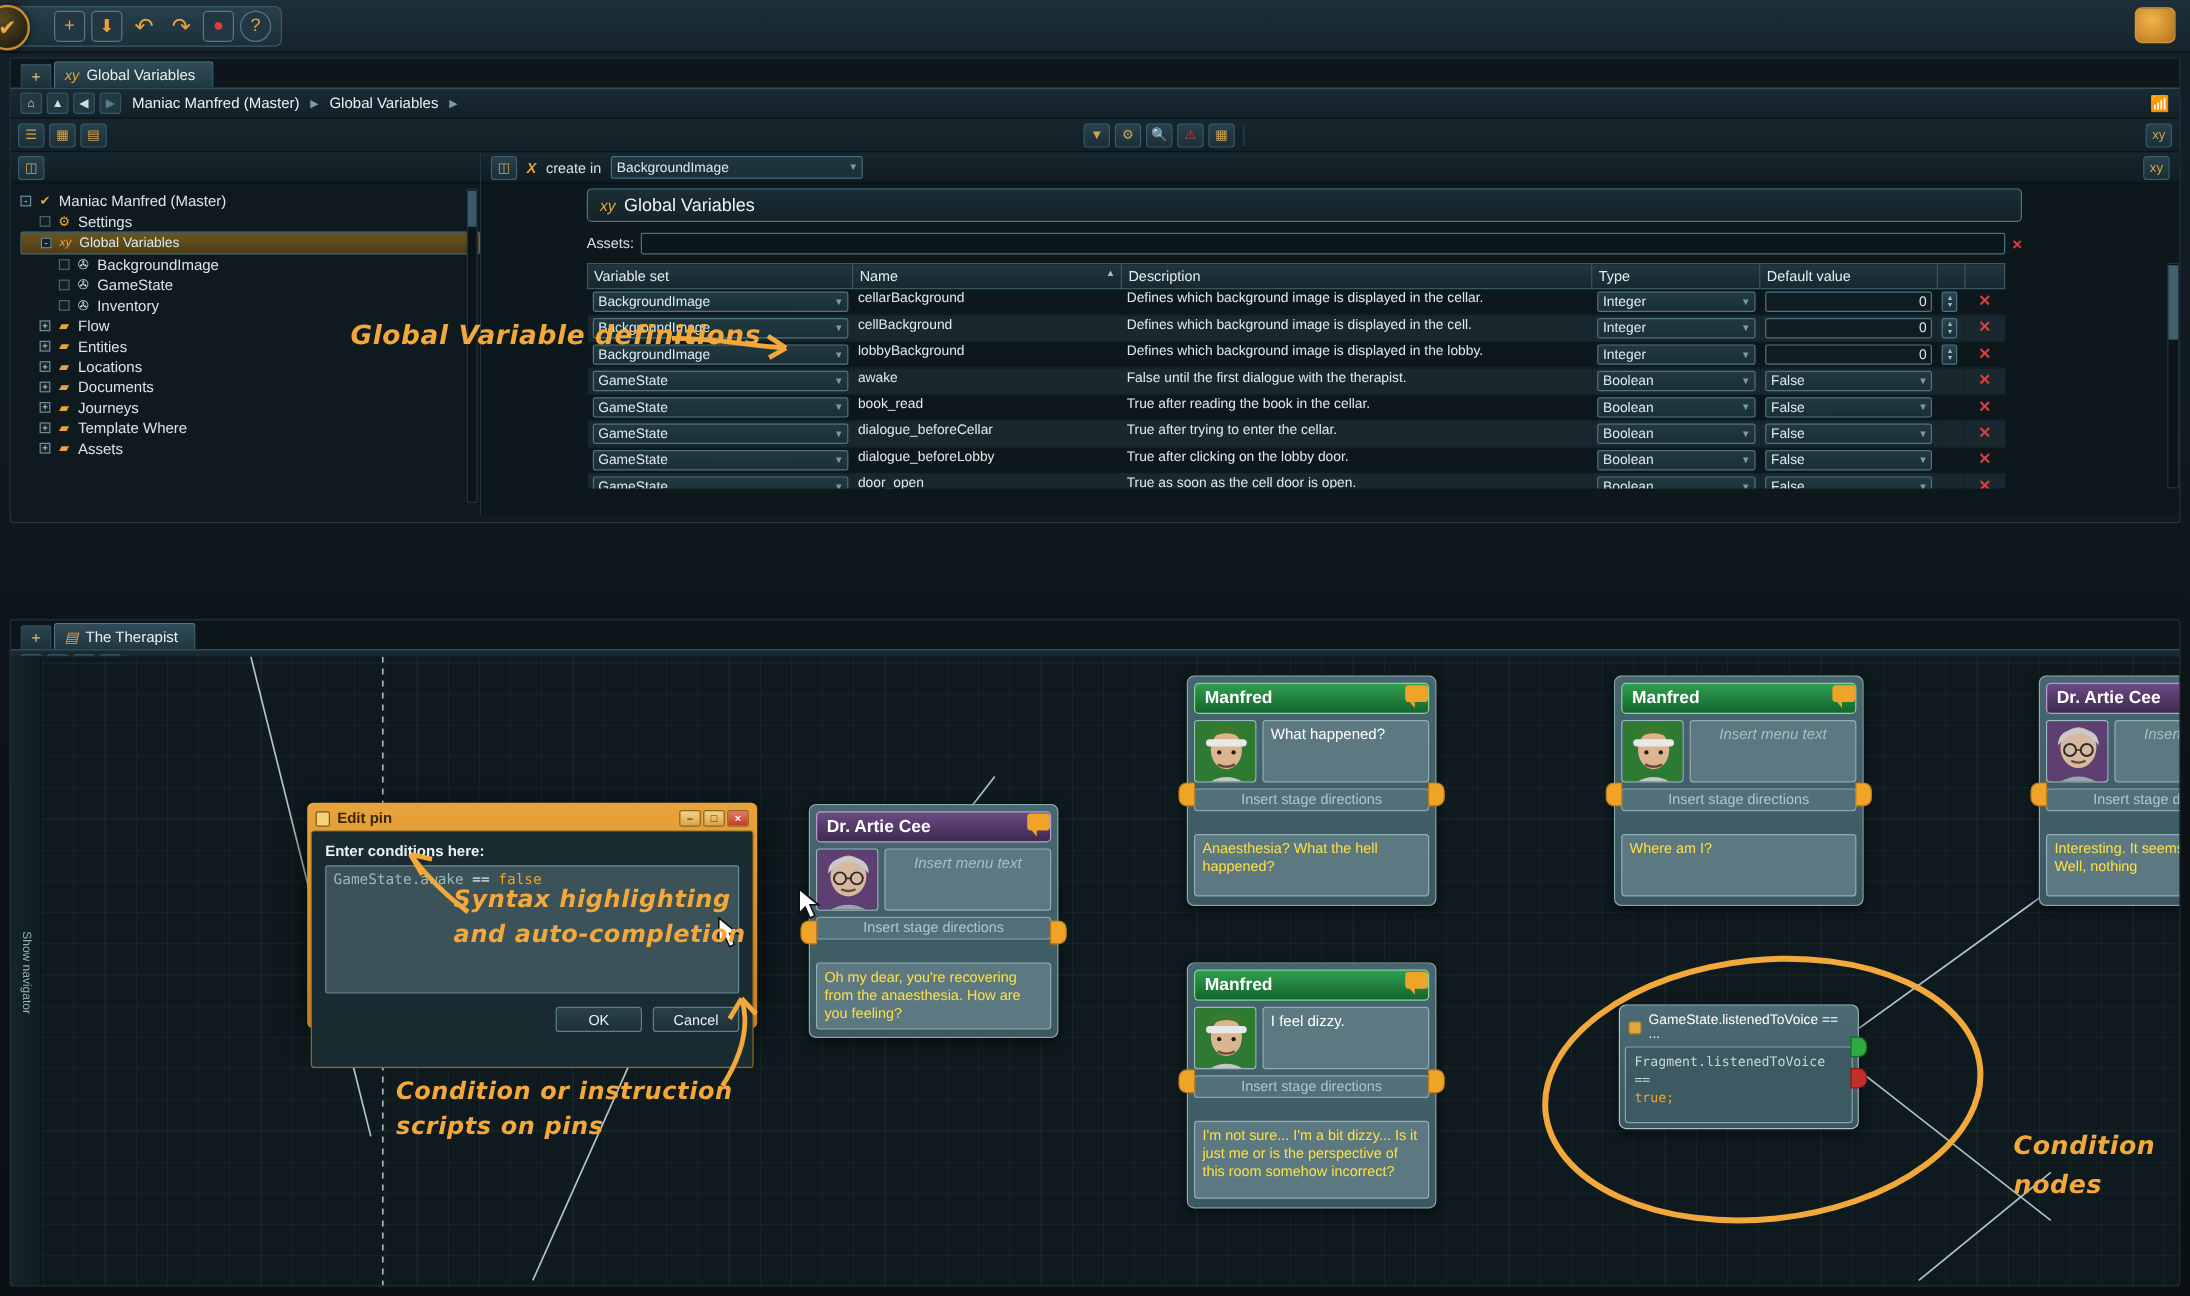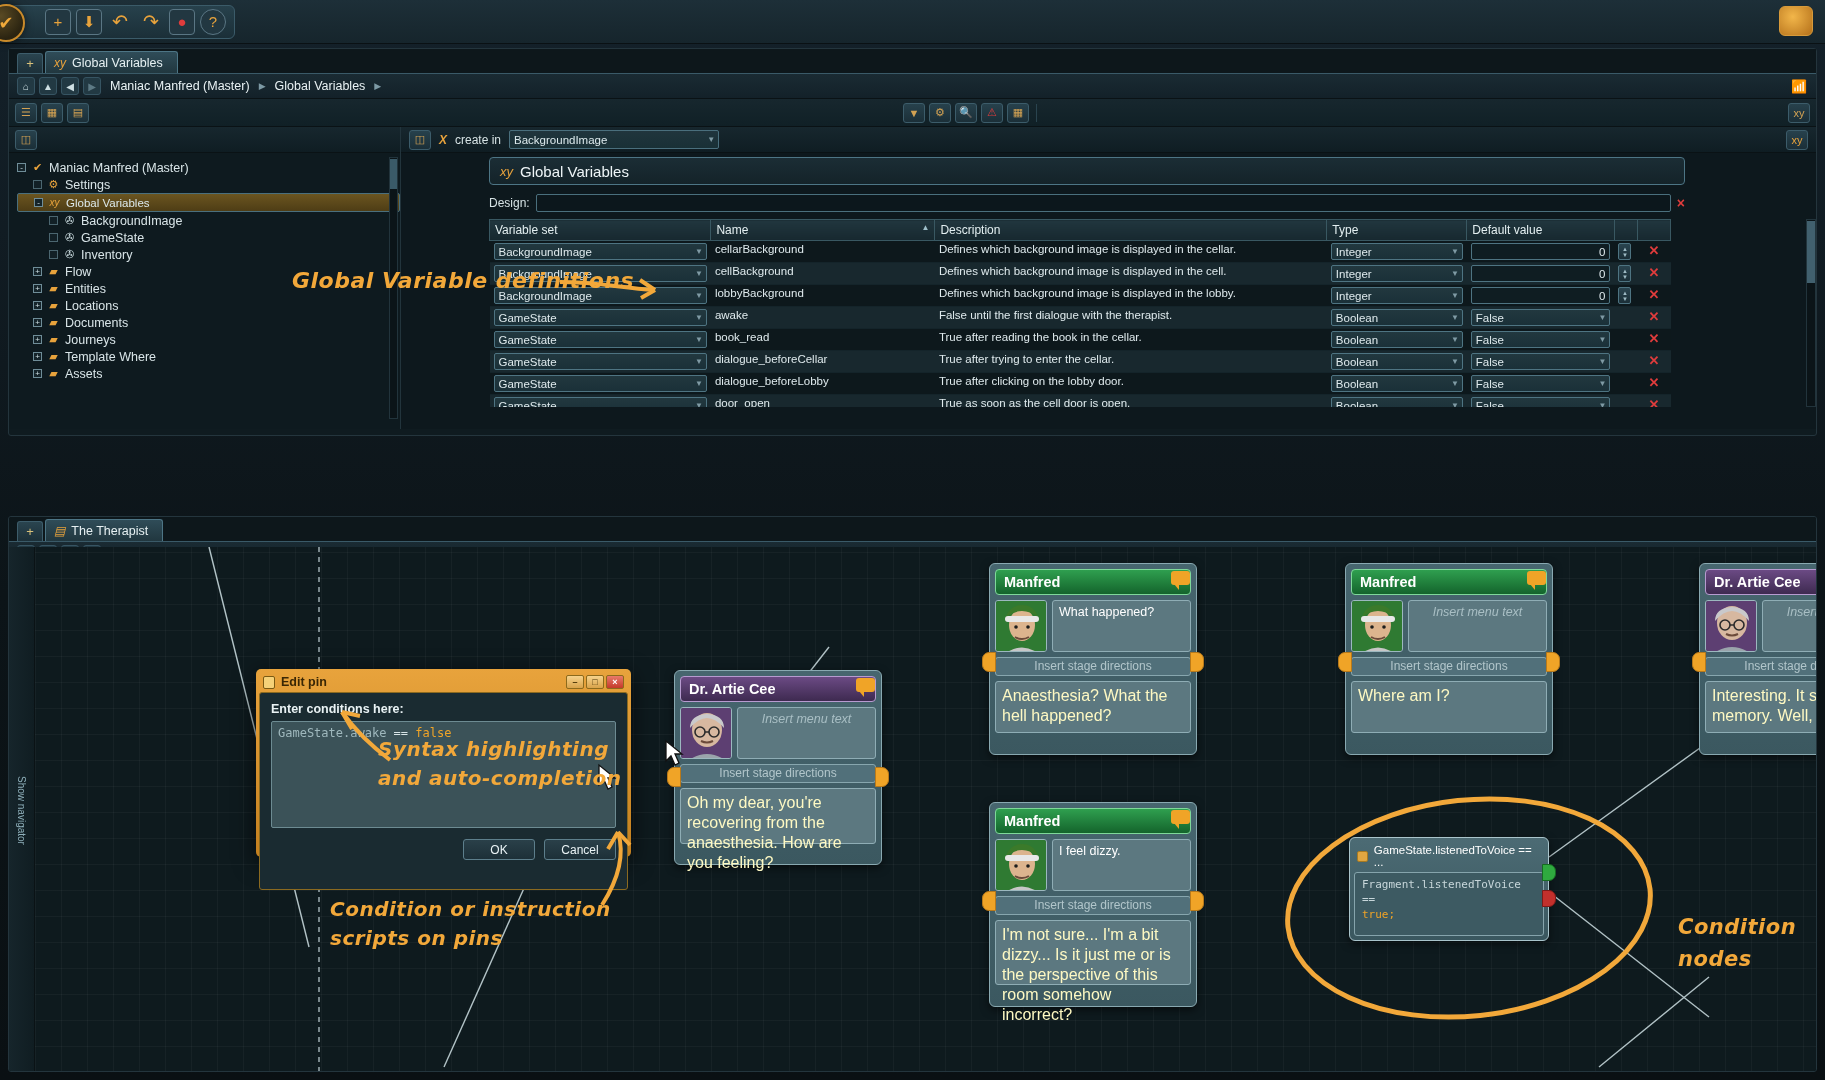--- a/index.html
+++ b/index.html
@@ -153,22 +153,22 @@
             border-radius:3px; }
   .bubble:after { content:""; position:absolute; left:3px; bottom:-5px; width:0; height:0;
                   border-left:5px solid transparent; border-top:6px solid #f0a427; }
   .node-mid { display:flex; gap:5px; margin-top:5px; }
   .avatar { width:52px; height:52px; border-radius:3px; border:1px solid #9cb8bf; overflow:hidden; }
   .menutext { flex:1; min-height:52px; background:#5c7880; border:1px solid #8fadb5; border-radius:3px;
               color:#fff; font-size:12.5px; padding:4px 6px; }
   .ph { color:#a9bfc4; font-style:italic; text-align:center; }
   .stage { margin-top:5px; height:19px; background:#51707a; border:1px solid #87a6ae; border-radius:3px;
            color:#b2c6cb; font-size:12px; text-align:center; line-height:17px; }
-  .body { margin-top:5px; background:#5c7880; border:1px solid #8fadb5; border-radius:3px;
-          color:#fef9c3; font-size:16px; padding:4px 6px; line-height:1.25; }
+  .body { margin-top:19px; background:#5c7880; border:1px solid #8fadb5; border-radius:3px;
+          color:#fde047; font-size:12px; padding:4px 6px; line-height:1.25; }
   .pin { position:absolute; width:14px; height:20px; background:#f0a427; border:1px solid #b8791a; }
   .pin.l { left:-8px; top:96px; border-radius:7px 0 0 7px; }
   .pin.r { right:-8px; top:96px; border-radius:0 7px 7px 0; }
 
   .cond-node { position:absolute; width:200px; border-radius:6px; padding:4px;
                background:linear-gradient(180deg,#4c6b74,#3a575f); border:1px solid #a9c4cb;
                box-shadow:0 3px 9px rgba(0,0,0,.55); }
   .cond-hdr { display:flex; align-items:center; gap:6px; font-size:11.5px; color:#fff;
               padding:2px 3px 4px 3px; }
   .cond-ico { width:11px; height:11px; background:#e0a642; border:1px solid #a77a22; border-radius:2px; }
@@ -351,21 +351,21 @@
           <div style="flex:1"></div>
           <div class="t2i" style="color:#e8a33c">xy</div>
         </div>
 
         <div class="gv-title">
           <span style="color:#e8a33c;font-style:italic;font-size:13px">xy</span>
           <span>Global Variables</span>
         </div>
 
         <div class="filter-row">
-          <span>Design:</span>
+          <span>Assets:</span>
           <div class="filter-in" title=""></div>
           <span class="fx">×</span>
         </div>
 
         <div class="table-wrap">
           <table>
             <colgroup>
               <col style="width:174px">
                 <col style="width:176px">
                 <col style="width:308px">
@@ -896,15 +896,15 @@
     <path d="M602 905 C 618 880, 625 855, 618 832" stroke="#f2a83a" stroke-width="4" fill="none"></path>
     <path d="M618 832 L 608 849 M618 832 L 630 845" stroke="#f2a83a" stroke-width="4" fill="none"></path>
   </svg>
 
   <div class="hand" style="left:378px;top:735px;font-size:20px;width:250px;line-height:1.45">Syntax highlighting and auto-completion</div>
 
   <div class="hand" style="left:292px;top:268px;font-size:22px">Global Variable definitions</div>
 
   <div class="hand" style="left:330px;top:895px;font-size:20px;width:290px;line-height:1.45">Condition or instruction scripts on pins</div>
 
-  <div class="hand" style="left:1678px;top:912px;font-size:21px;width:140px;line-height:1.5">Condition nodes</div>
+  <div class="hand" style="left:1678px;top:940px;font-size:21px;width:140px;line-height:1.5">Condition nodes</div>
 
 </div>
 
 </body></html>

